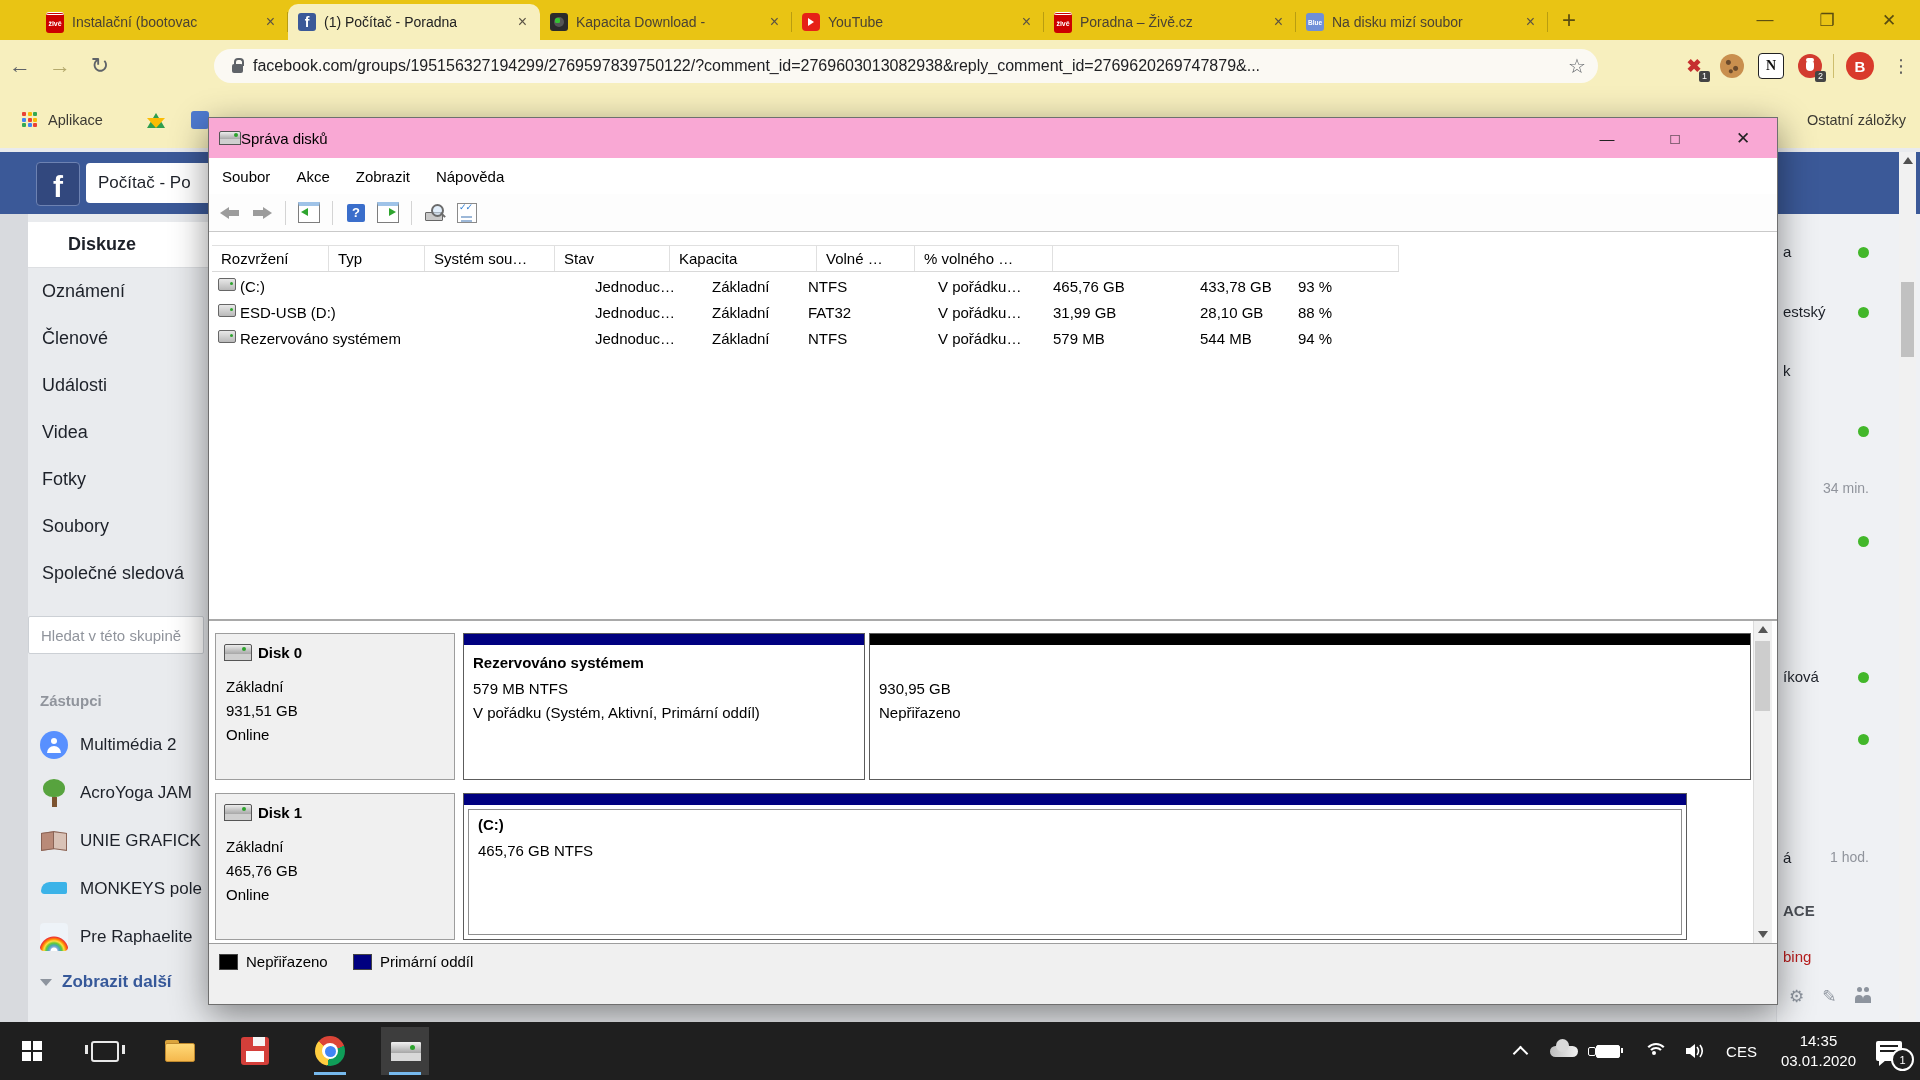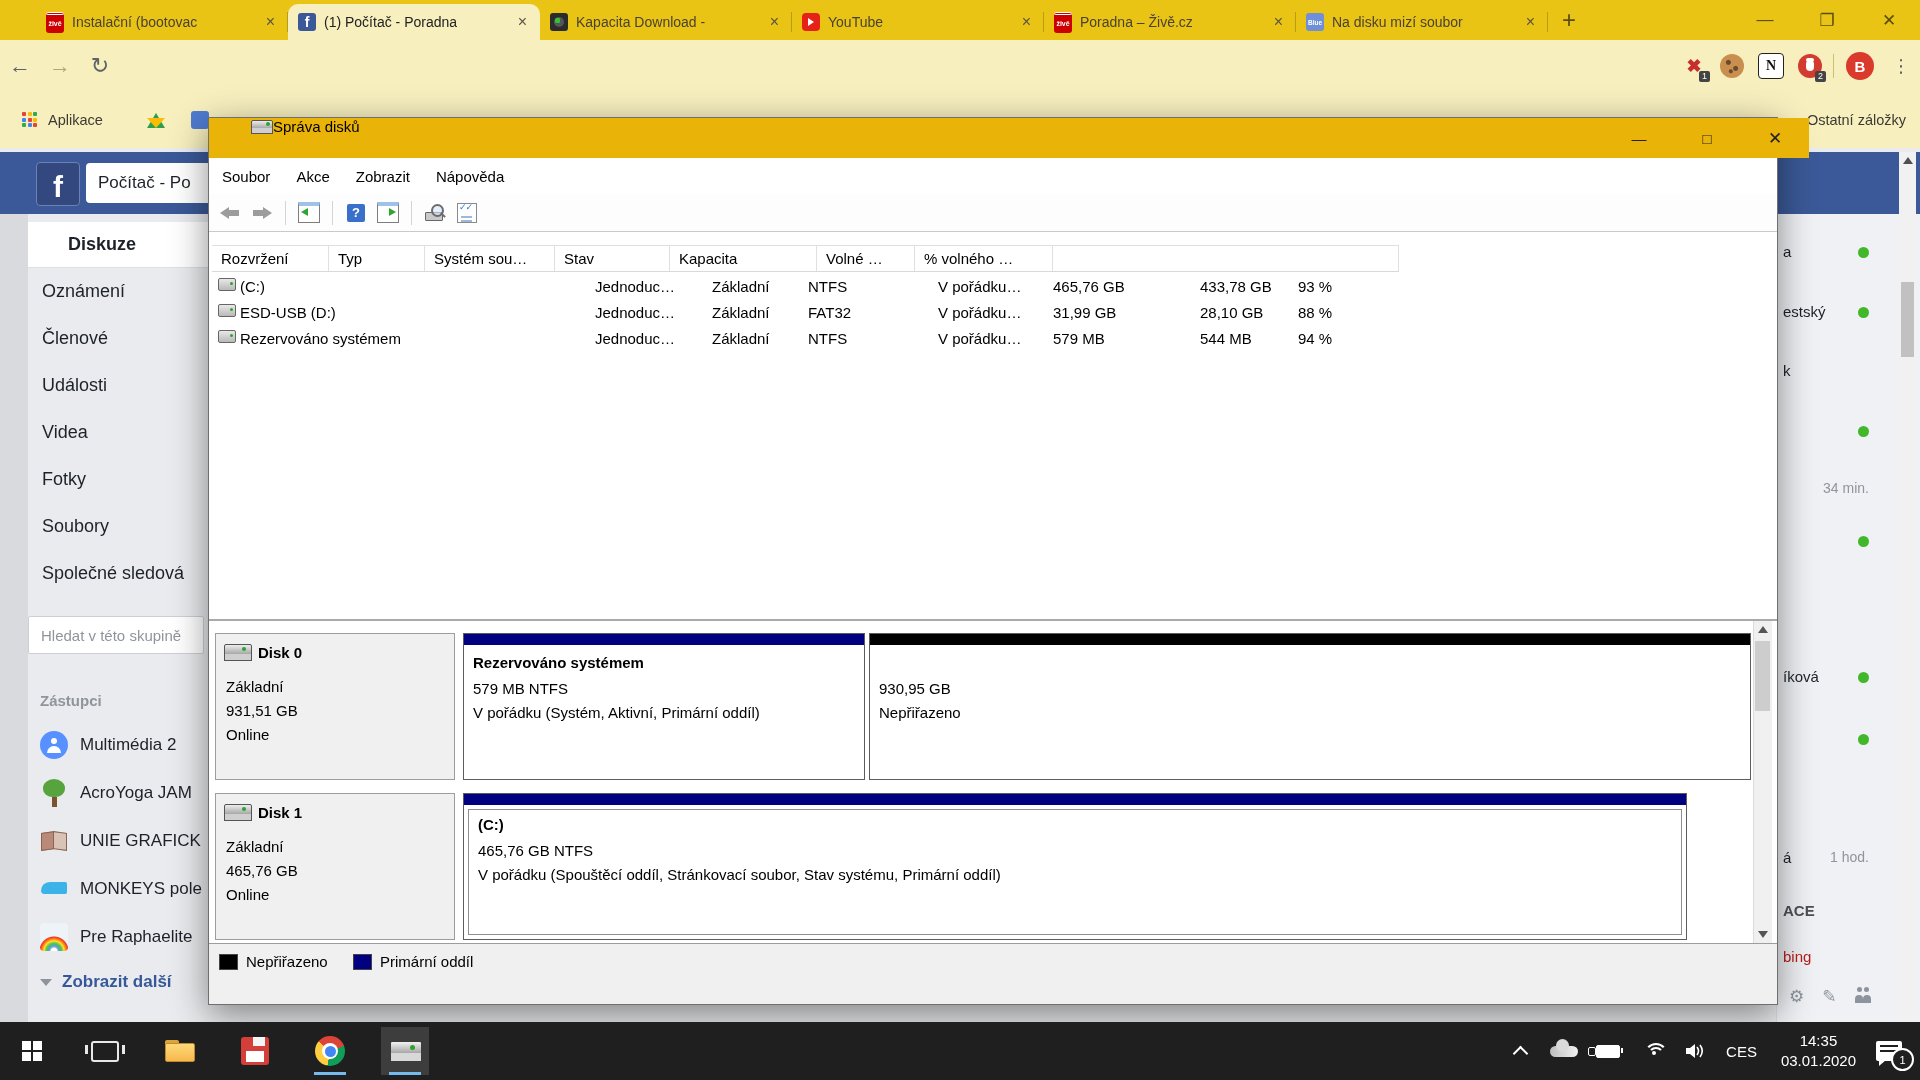--- a/index.html
+++ b/index.html
@@ -98,21 +98,21 @@
   .ppl:before,.ppl:after{content:"";position:absolute;bottom:0;width:8px;height:8px;background:#8d949e;border-radius:4px 4px 0 0;}
   .ppl:after{right:0;}
   .ppl i{position:absolute;top:-4px;left:2px;width:5px;height:5px;border-radius:50%;background:#8d949e;}
   .ppl i+i{left:auto;right:2px;}
   #pagescroll{position:absolute;left:1899px;top:152px;width:17px;height:870px;background:#f1f1f1;}
   #pagescroll .up{width:0;height:0;border-left:5px solid transparent;border-right:5px solid transparent;border-bottom:7px solid #505050;margin:5px auto 0;}
   #pagescroll .thumb{position:absolute;left:2px;top:130px;width:13px;height:75px;background:#c1c1c1;}
   
   #diskwin{position:absolute;left:208px;top:117px;width:1570px;height:888px;background:#fff;border:1px solid #6f6f6f;
     box-shadow:0 10px 34px rgba(0,0,0,.45);box-sizing:border-box;font-size:15px;color:#000;}
-  .titlebar{position:absolute;left:0;top:0;width:100%;height:40px;background:#eab308;display:flex;padding-left:32px;}
+  .titlebar{position:absolute;left:0;top:0;width:100%;height:40px;background:#f9a8d4;display:flex;align-items:center;}
   .titlebar .ttl{margin-left:10px;font-size:15px;}
   .wctl{position:absolute;top:0;right:0;height:40px;display:flex;}
   .wctl span{width:68px;height:40px;display:flex;align-items:center;justify-content:center;font-size:15px;color:#222;}
   .menubar{position:absolute;left:0;top:40px;width:100%;height:36px;display:flex;align-items:center;gap:0;border-bottom:1px solid #e3e3e3;background:#fff;}
   .menubar span{padding:0 13px;font-size:15px;}
   .toolbar{position:absolute;left:0;top:76px;width:100%;height:38px;display:flex;align-items:center;border-bottom:1px solid #c9c9c9;background:#fdfdfd;padding-left:8px;box-sizing:border-box;gap:6px;}
   .tsep{width:1px;height:24px;background:#d4d4d4;margin:0 4px;}
   .tico{width:26px;height:26px;display:flex;align-items:center;justify-content:center;}
   
   .lheader{position:absolute;left:3px;top:127px;height:27px;display:flex;background:#fff;border-top:1px solid #e0e0e0;border-bottom:1px solid #d9d9d9;box-sizing:border-box;}
@@ -251,20 +251,25 @@
     <span>—</span>
     <span>❐</span>
     <span>✕</span>
   </div>
 </div>
 
 <div id="addrbar">
   <span class="navbtn">←</span>
   <span class="navbtn dis">→</span>
   <span class="navbtn">↻</span>
+  <div id="omnibox">
+    <span class="lock"></span>
+    <span id="url">facebook.com/groups/195156327194299/2769597839750122/?comment_id=2769603013082938&amp;reply_comment_id=2769620269747879&amp;...</span>
+    <span class="star">☆</span>
+  </div>
   <div style="position:absolute;right:0;top:0;height:52px;display:flex;align-items:center;">
     <span class="ext">
         <span class="ext-block">✖</span>
         <span class="badge">1</span>
       </span>
     <span class="ext ext-cookie"></span>
     <span class="ext ext-notion">N</span>
     <span class="ext ext-hand">
         <span class="palm"></span>
         <span class="badge">2</span>
@@ -547,21 +552,20 @@
           </span>
         <div class="dttl">Disk 1</div>
         <div class="dln" style="top:44px">Základní</div>
         <div class="dln" style="top:68px">465,76 GB</div>
         <div class="dln" style="top:92px">Online</div>
       </div>
       <div class="part sel" style="left:248px;width:1224px">
         <div class="pstrip" style="background: rgb(0, 0, 128);"></div>
         <div class="p1" style="left:14px;top:22px">(C:)</div>
         <div class="p2" style="left:14px;top:48px">465,76 GB NTFS</div>
-        <div class="p3" style="left:14px;top:72px">V pořádku (Spouštěcí oddíl, Stránkovací soubor, Stav systému, Primární oddíl)</div>
       </div>
     </div>
     <div id="gscroll">
       <div class="a au"></div>
       <div class="th"></div>
       <div class="a ad"></div>
     </div>
   </div>
 
   <div class="legend">

